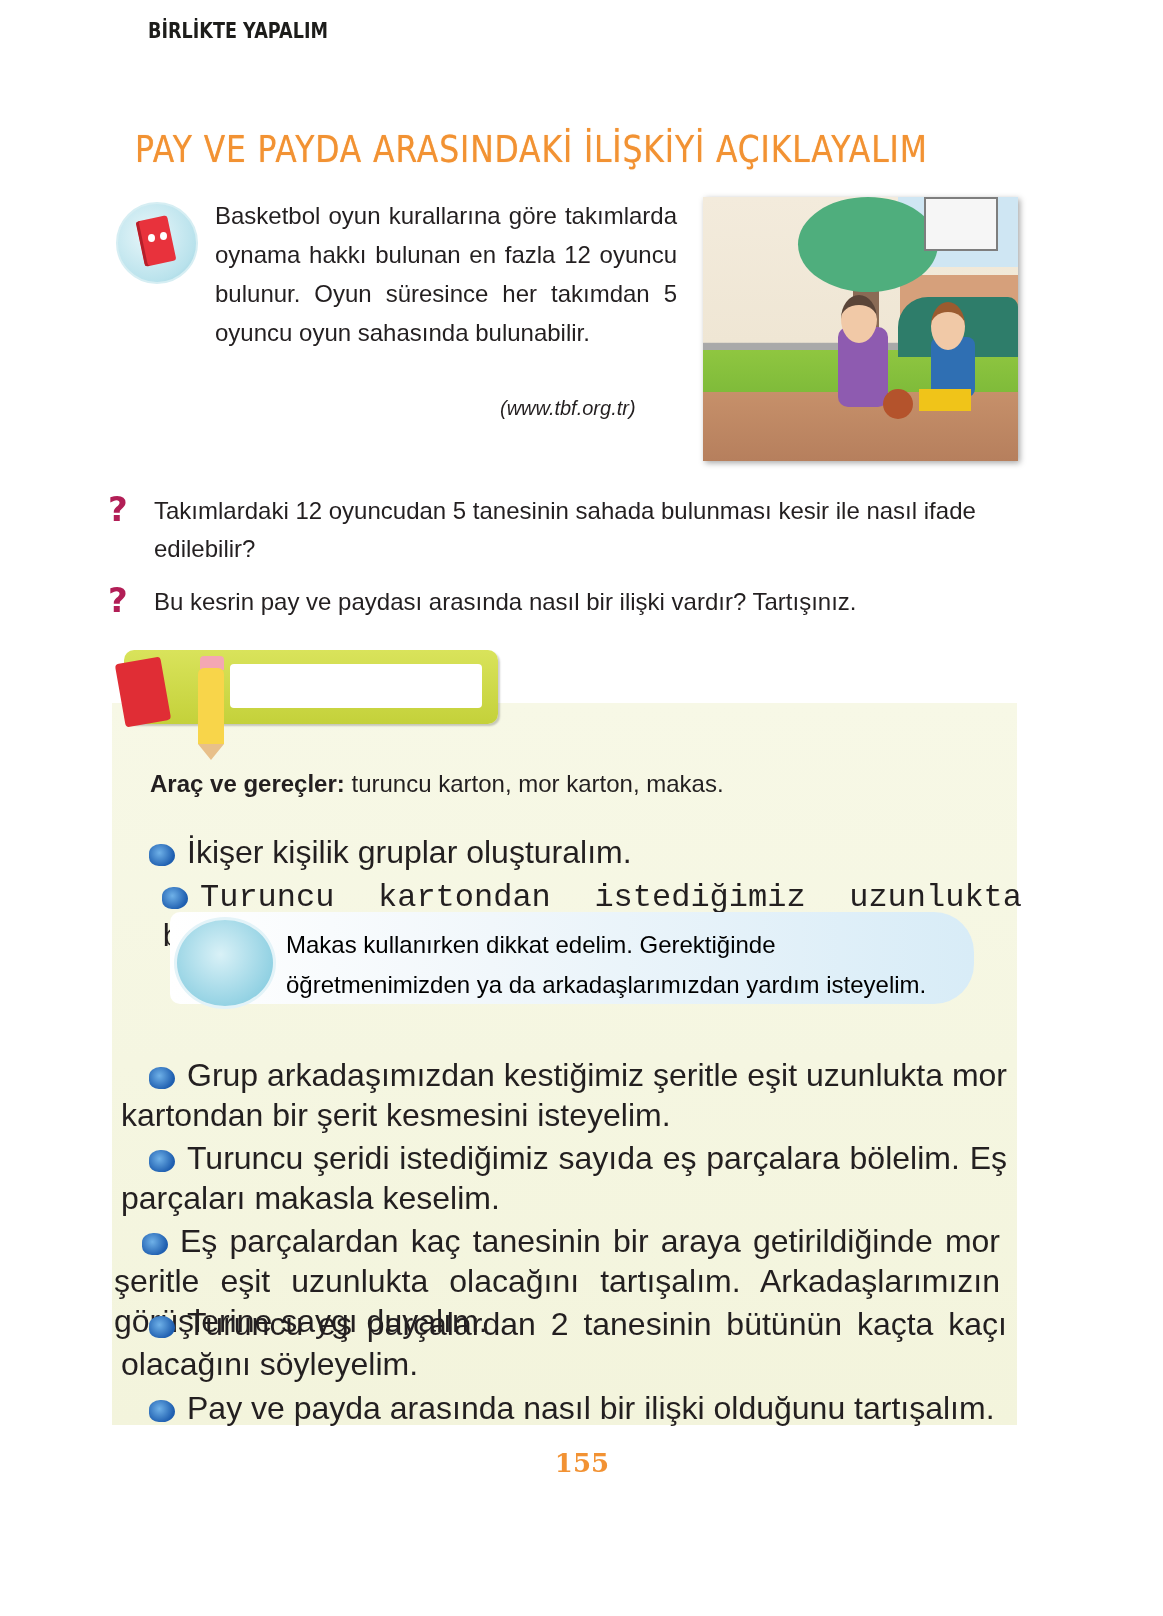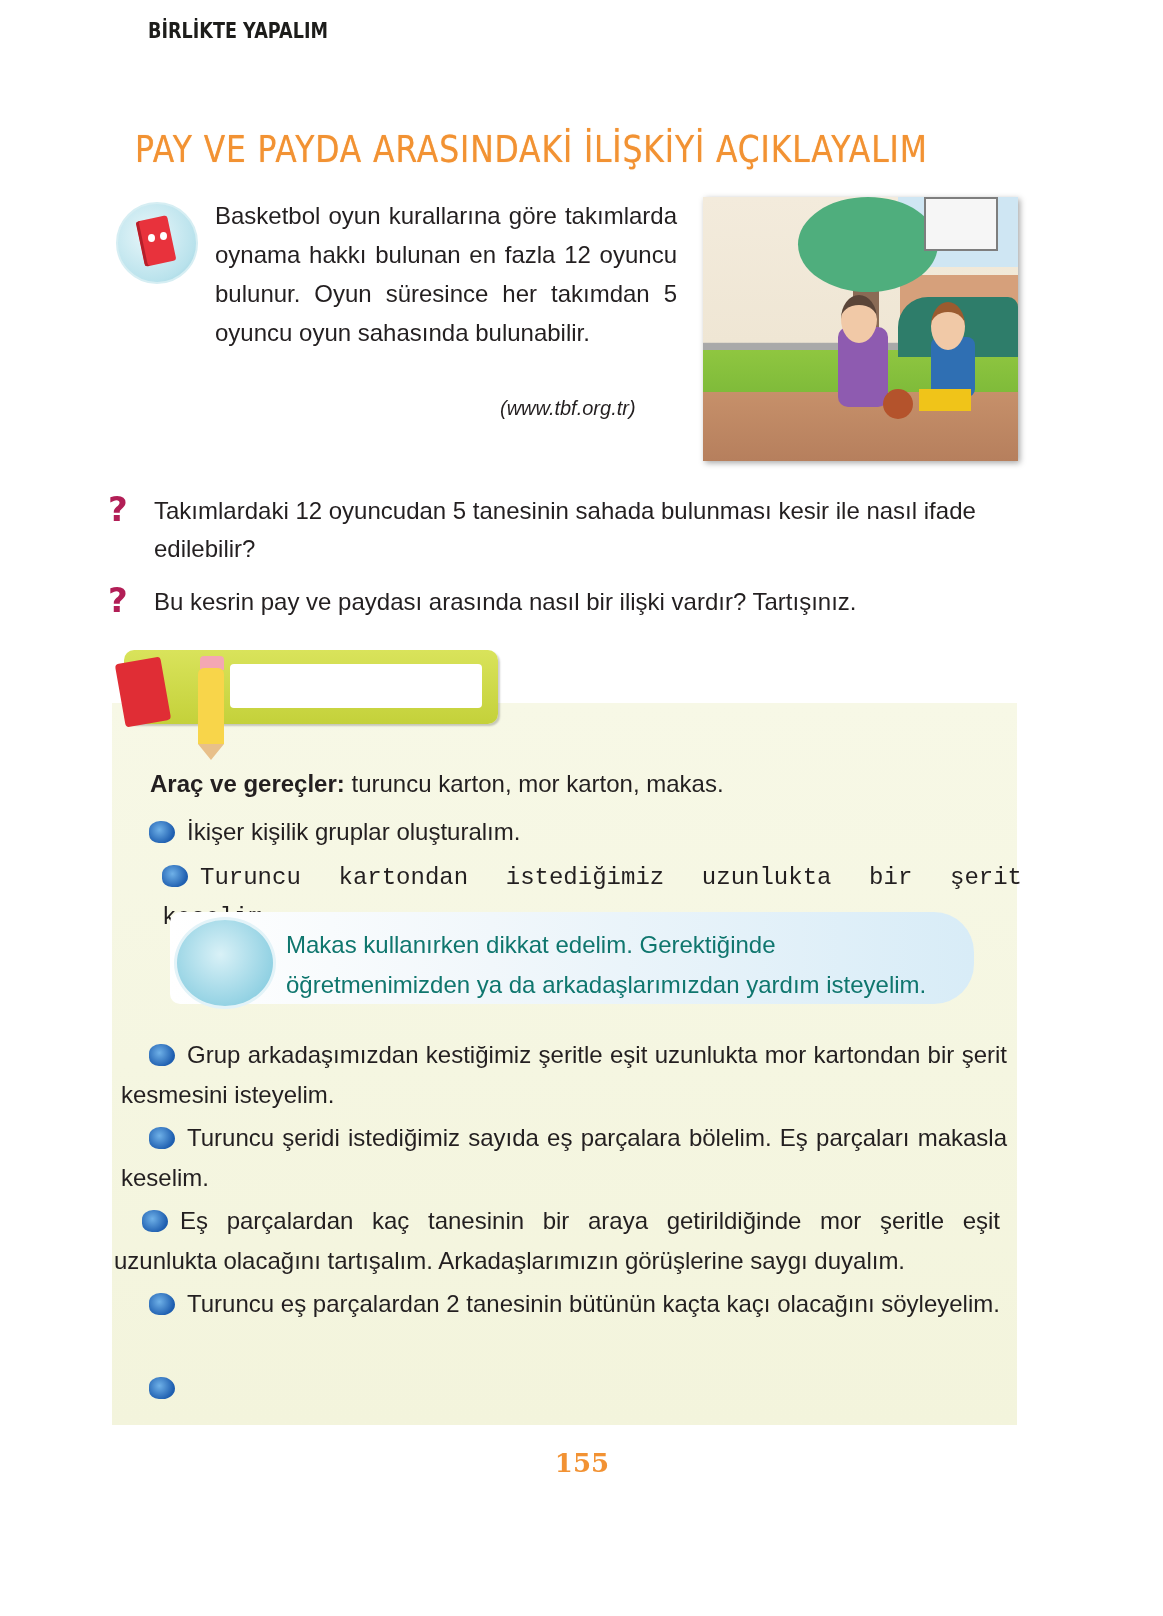--- a/index.html
+++ b/index.html
@@ -77,39 +77,39 @@
   }
   .book-mascot { position:absolute; left:120px; top:660px; width:46px; height:64px; background:#e02d35; border-radius:4px; transform:rotate(-10deg); }
   .pencil-mascot { position:absolute; left:198px; top:668px; width:26px; height:76px; background:#f8d54a; border-radius:6px 6px 0 0; }
   .pencil-tip { position:absolute; left:198px; top:744px; width:0; height:0; border-left:13px solid transparent; border-right:13px solid transparent; border-top:16px solid #e8c08a; }
   .pencil-eraser { position:absolute; left:200px; top:656px; width:24px; height:14px; background:#f4a7b3; border-radius:4px 4px 0 0; }
   .tools {
     position:absolute; left:150px; top:770px; font-size:24px;
   }
   .tools b { font-weight:bold; }
   .bullet {
-    position:absolute; font-size:24px; line-height:40px; text-align:justify;
+    position:absolute; font-size:32px; line-height:40px; text-align:justify;margin-top:20px;
   }
   .splash {
     display:inline-block; width:26px; height:22px; margin-right:12px; vertical-align:-3px;
     background:radial-gradient(circle at 40% 40%, #6fb1e8, #1f5fb0 70%);
     border-radius:45% 55% 50% 40%;
   }
   .warning {
     position:absolute; left:170px; top:912px; width:804px; height:92px;
     background:linear-gradient(90deg, #ffffff 0%, #f1f7fb 40%, #d8ecf7 100%);
     border-radius:10px 40px 40px 10px;
   }
   .scissors-icon {
     position:absolute; left:174px; top:917px; width:96px; height:86px; border-radius:50%;
     background:radial-gradient(circle at 45% 40%, #d9f1f7 0%, #8fd0e2 75%, #6bbfd5 100%);
     border:3px solid #e3f3f8;
   }
   .warning-text {
-    position:absolute; left:286px; top:925px; width:680px; color:#0f766e; font-size:24px; line-height:40px;
+    position:absolute; left:286px; top:925px; width:680px; color:#000000; font-size:24px; line-height:40px;
   }
   .page-number {
     position:absolute; left:532px; top:1448px; width:100px; text-align:center;
     font-family:"DejaVu Serif", serif; font-weight:bold; font-size:26px; color:#f29233;
   }
 </style>
 </head>
 <body>
 
 <div class="title">PAY VE PAYDA ARASINDAKİ İLİŞKİYİ AÇIKLAYALIM</div>
@@ -179,16 +179,16 @@
 <div class="bullet" style="left:121px;top:1118px;width:886px;text-indent:28px;">
   <span class="splash"></span><span>Turuncu şeridi istediğimiz sayıda eş parçalara bölelim. Eş parçaları makasla keselim.</span>
 </div>
 <div class="bullet" style="left:114px;top:1201px;width:886px;text-indent:28px;">
   <span class="splash"></span><span>Eş parçalardan kaç tanesinin bir araya getirildiğinde mor şeritle eşit uzunlukta olacağını tartışalım. Arkadaşlarımızın görüşlerine saygı duyalım.</span>
 </div>
 <div class="bullet" style="left:121px;top:1284px;width:886px;text-indent:28px;">
   <span class="splash"></span><span>Turuncu eş parçalardan 2 tanesinin bütünün kaçta kaçı olacağını söyleyelim.</span>
 </div>
 <div class="bullet" style="left:121px;top:1368px;width:886px;text-indent:28px;">
-  <span class="splash"></span>
+  <span class="splash"></span><span>Pay ve payda arasında nasıl bir ilişki olduğunu tartışalım.</span>
 </div>
 
 <div class="page-number">155</div>
 
 </body></html>

